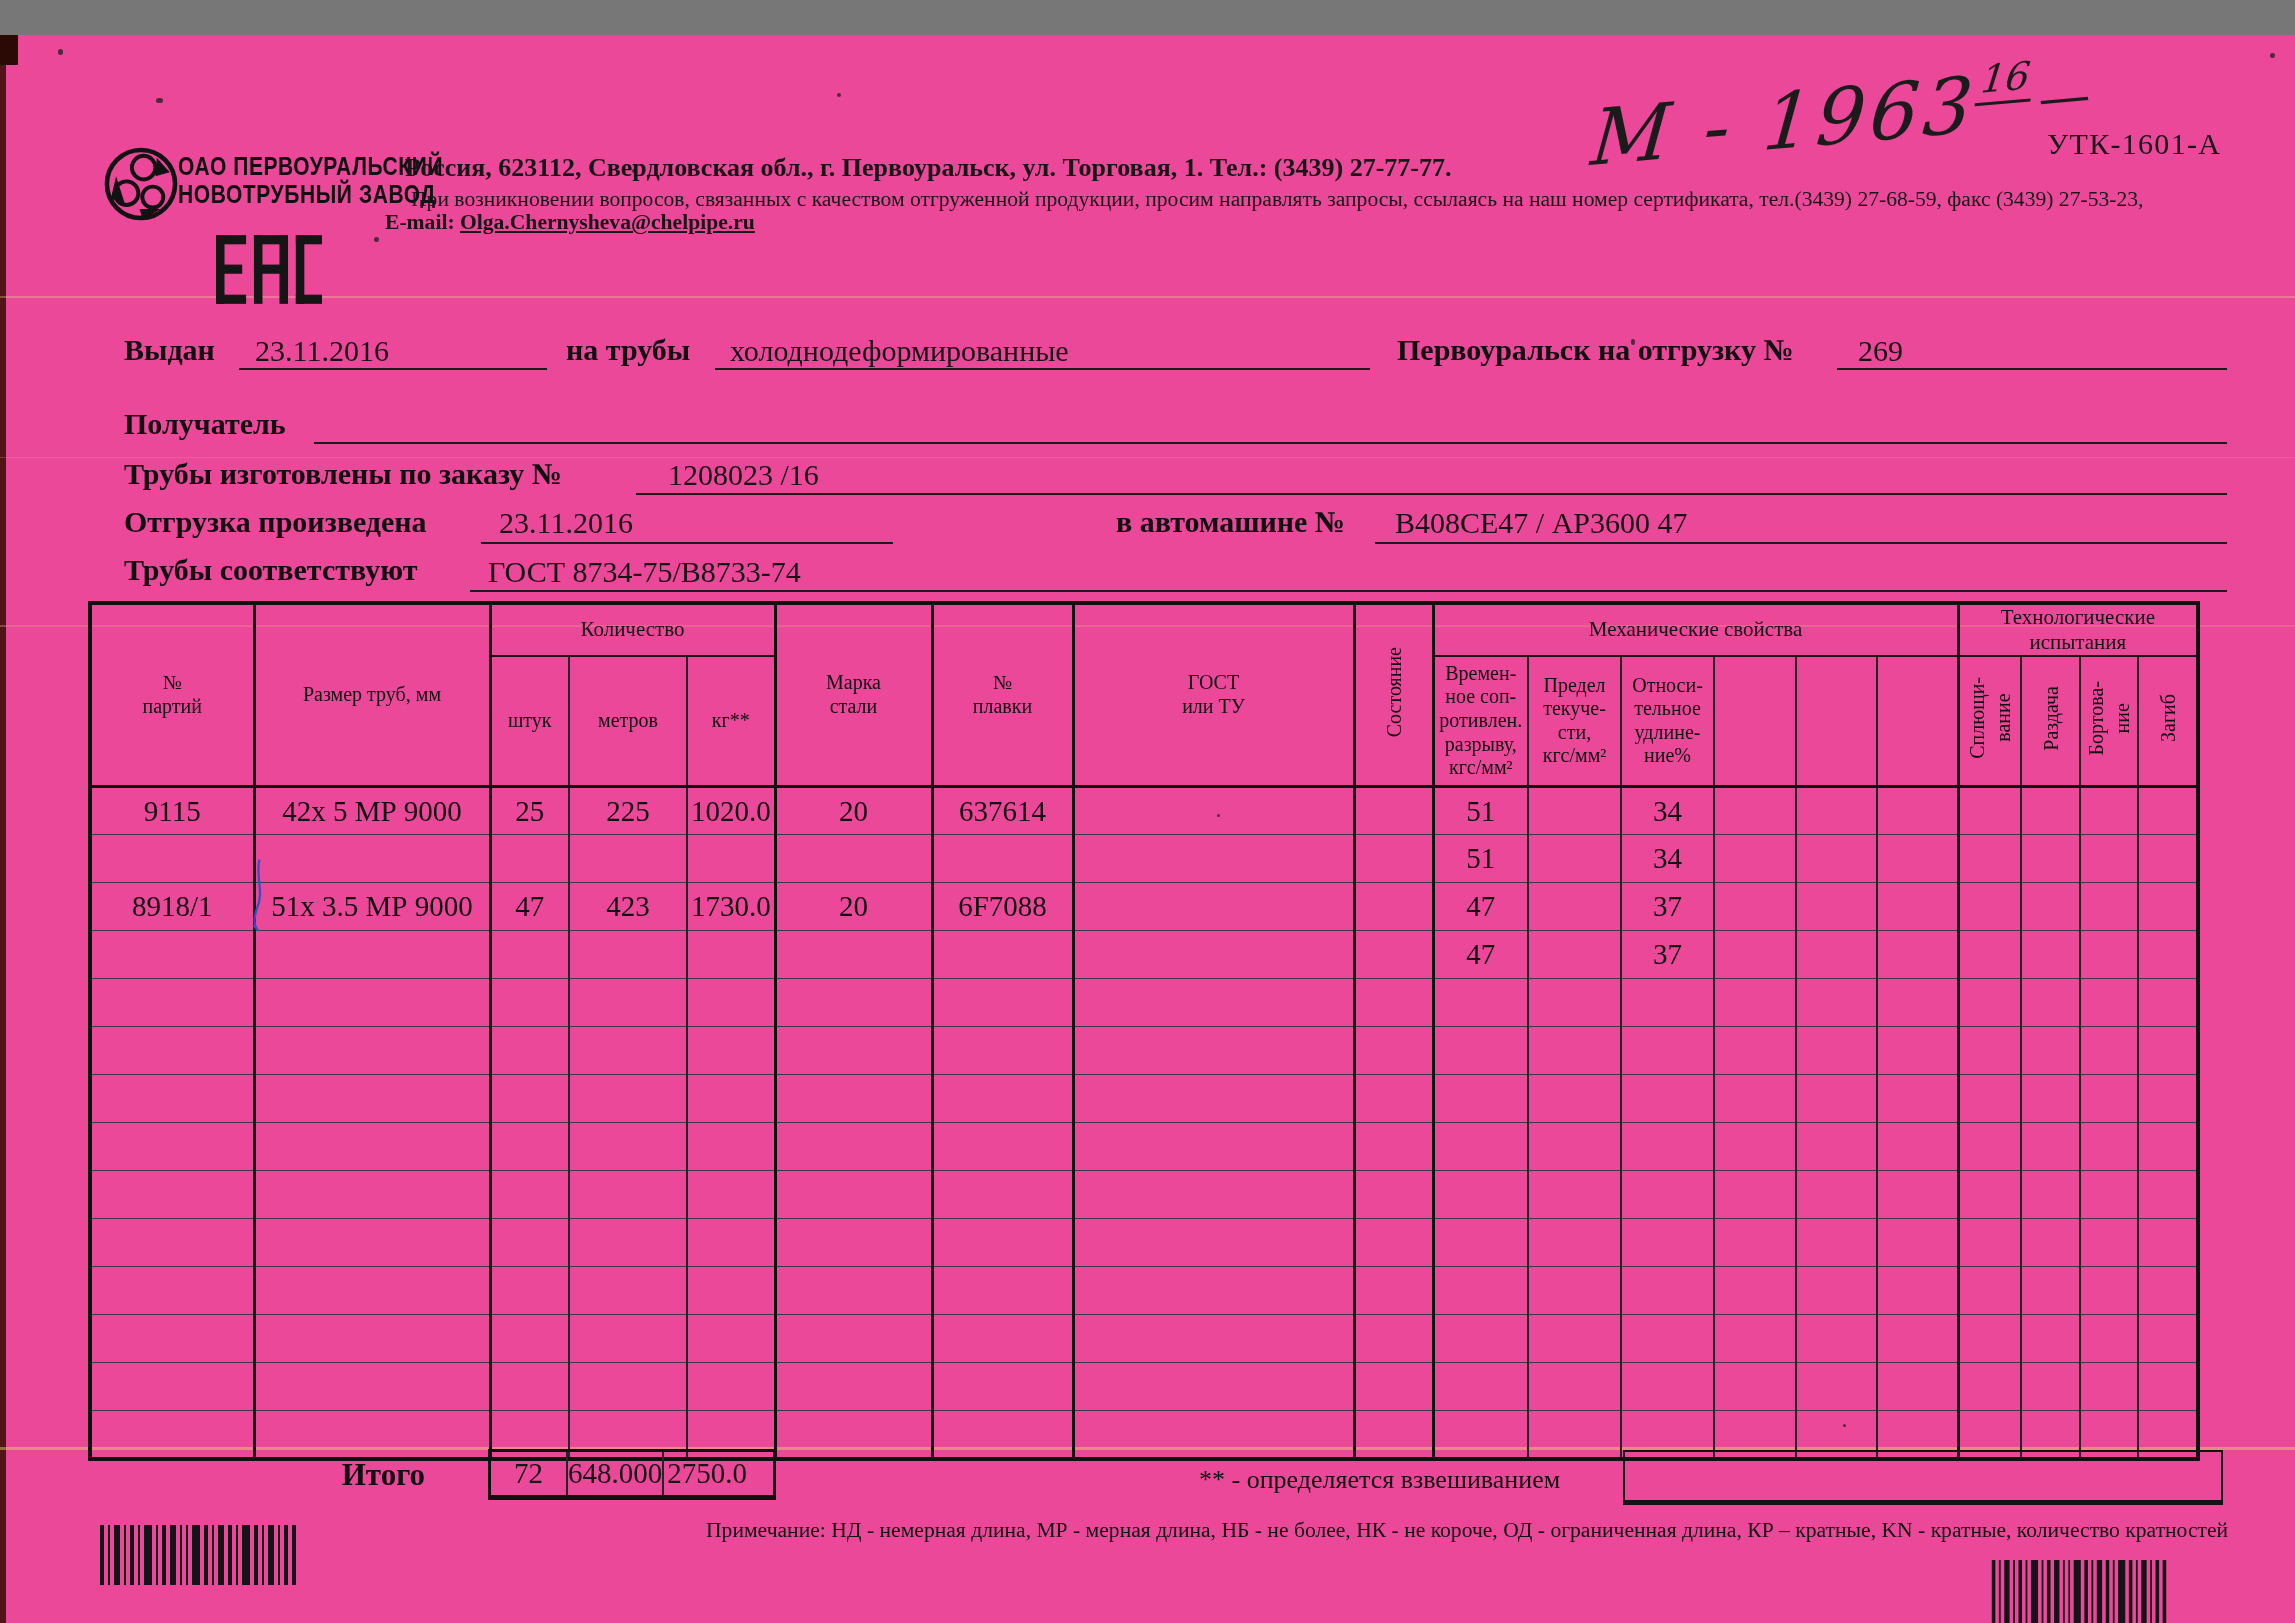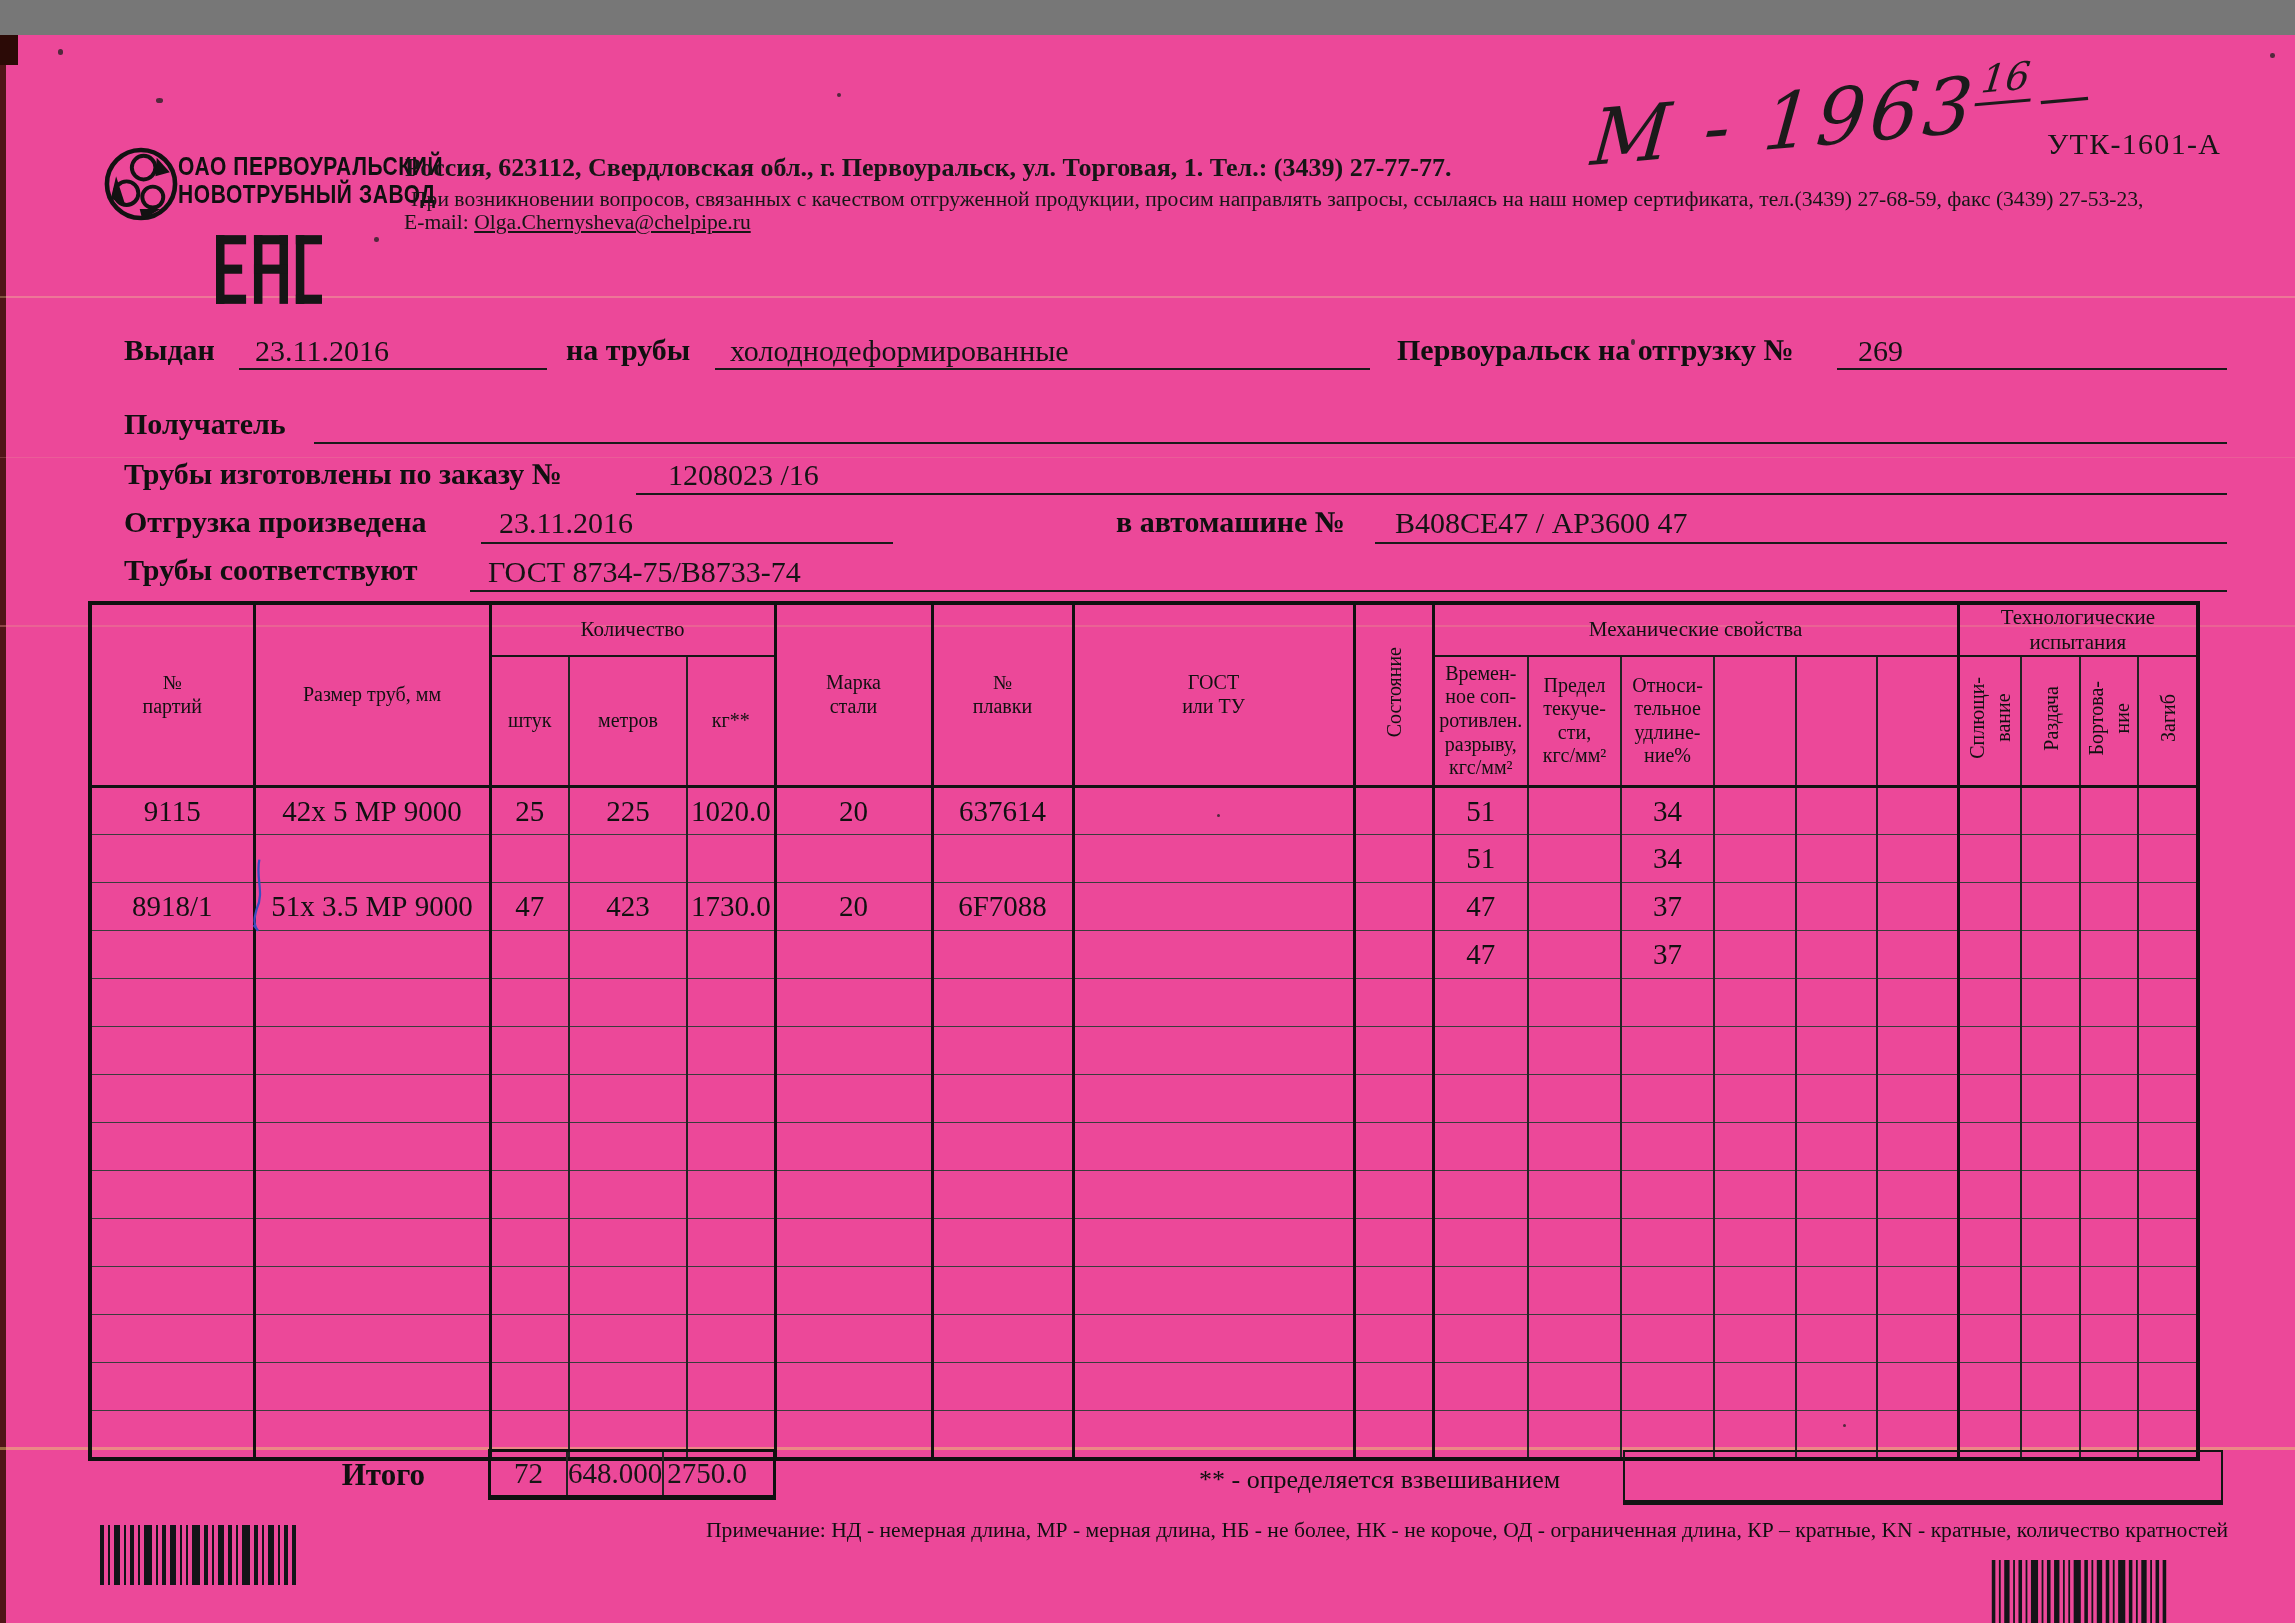--- a/index.html
+++ b/index.html
@@ -14,21 +14,21 @@
   .sl3{top:422px;height:1.3px;background:rgba(233,150,150,.25);}
   .sl4{top:261px;height:2px;background:rgba(240,230,150,.30);}
   .speck{position:absolute;background:#1d1d1d;border-radius:50%;opacity:.75;}
   
   .logo-svg{position:absolute;left:103px;top:111px;}
   .company{position:absolute;left:178px;top:118px;font-family:"Liberation Sans","DejaVu Sans",sans-serif;
            font-weight:bold;font-size:25px;line-height:27.5px;transform:scaleX(.84);transform-origin:left top;
            letter-spacing:0.7px;color:#101010;white-space:nowrap;}
   .addr1{position:absolute;left:405px;top:118px;font-weight:bold;font-size:26px;white-space:nowrap;}
   .addr2{position:absolute;left:411px;top:152px;font-size:21.6px;white-space:nowrap;}
-  .addr3{position:absolute;left:404px;top:175px;font-weight:normal;font-size:21.6px;white-space:nowrap;}
+  .addr3{position:absolute;left:385px;top:175px;font-weight:bold;font-size:21.6px;white-space:nowrap;}
   .addr3 .email{text-decoration:underline;}
   .handwritten{position:absolute;left:1591px;top:37px;transform:rotate(-5deg);color:#1b1b1b;white-space:nowrap;}
   .hw-main{display:inline-block;font-family:"DejaVu Serif",serif;font-style:italic;font-size:77px;
            letter-spacing:4.6px;transform:skewX(-10deg);}
   .hw-sup{display:inline-block;font-family:"DejaVu Serif",serif;font-style:italic;font-size:38px;
           transform:translateY(-38px) skewX(-12deg);border-bottom:3.3px solid #1b1b1b;padding:0 3.9px 1.3px 3.9px;}
   .hw-dash{display:inline-block;font-family:"DejaVu Serif",serif;font-size:52px;transform:translateY(-9.2px);}
   .form-code{position:absolute;left:2047px;top:92px;font-size:30px;letter-spacing:1.3px;white-space:nowrap;}
   .eac-svg{position:absolute;left:216px;top:200px;}
   .doc-title{position:absolute;left:797px;top:219px;font-weight:bold;font-style:italic;font-size:43px;

